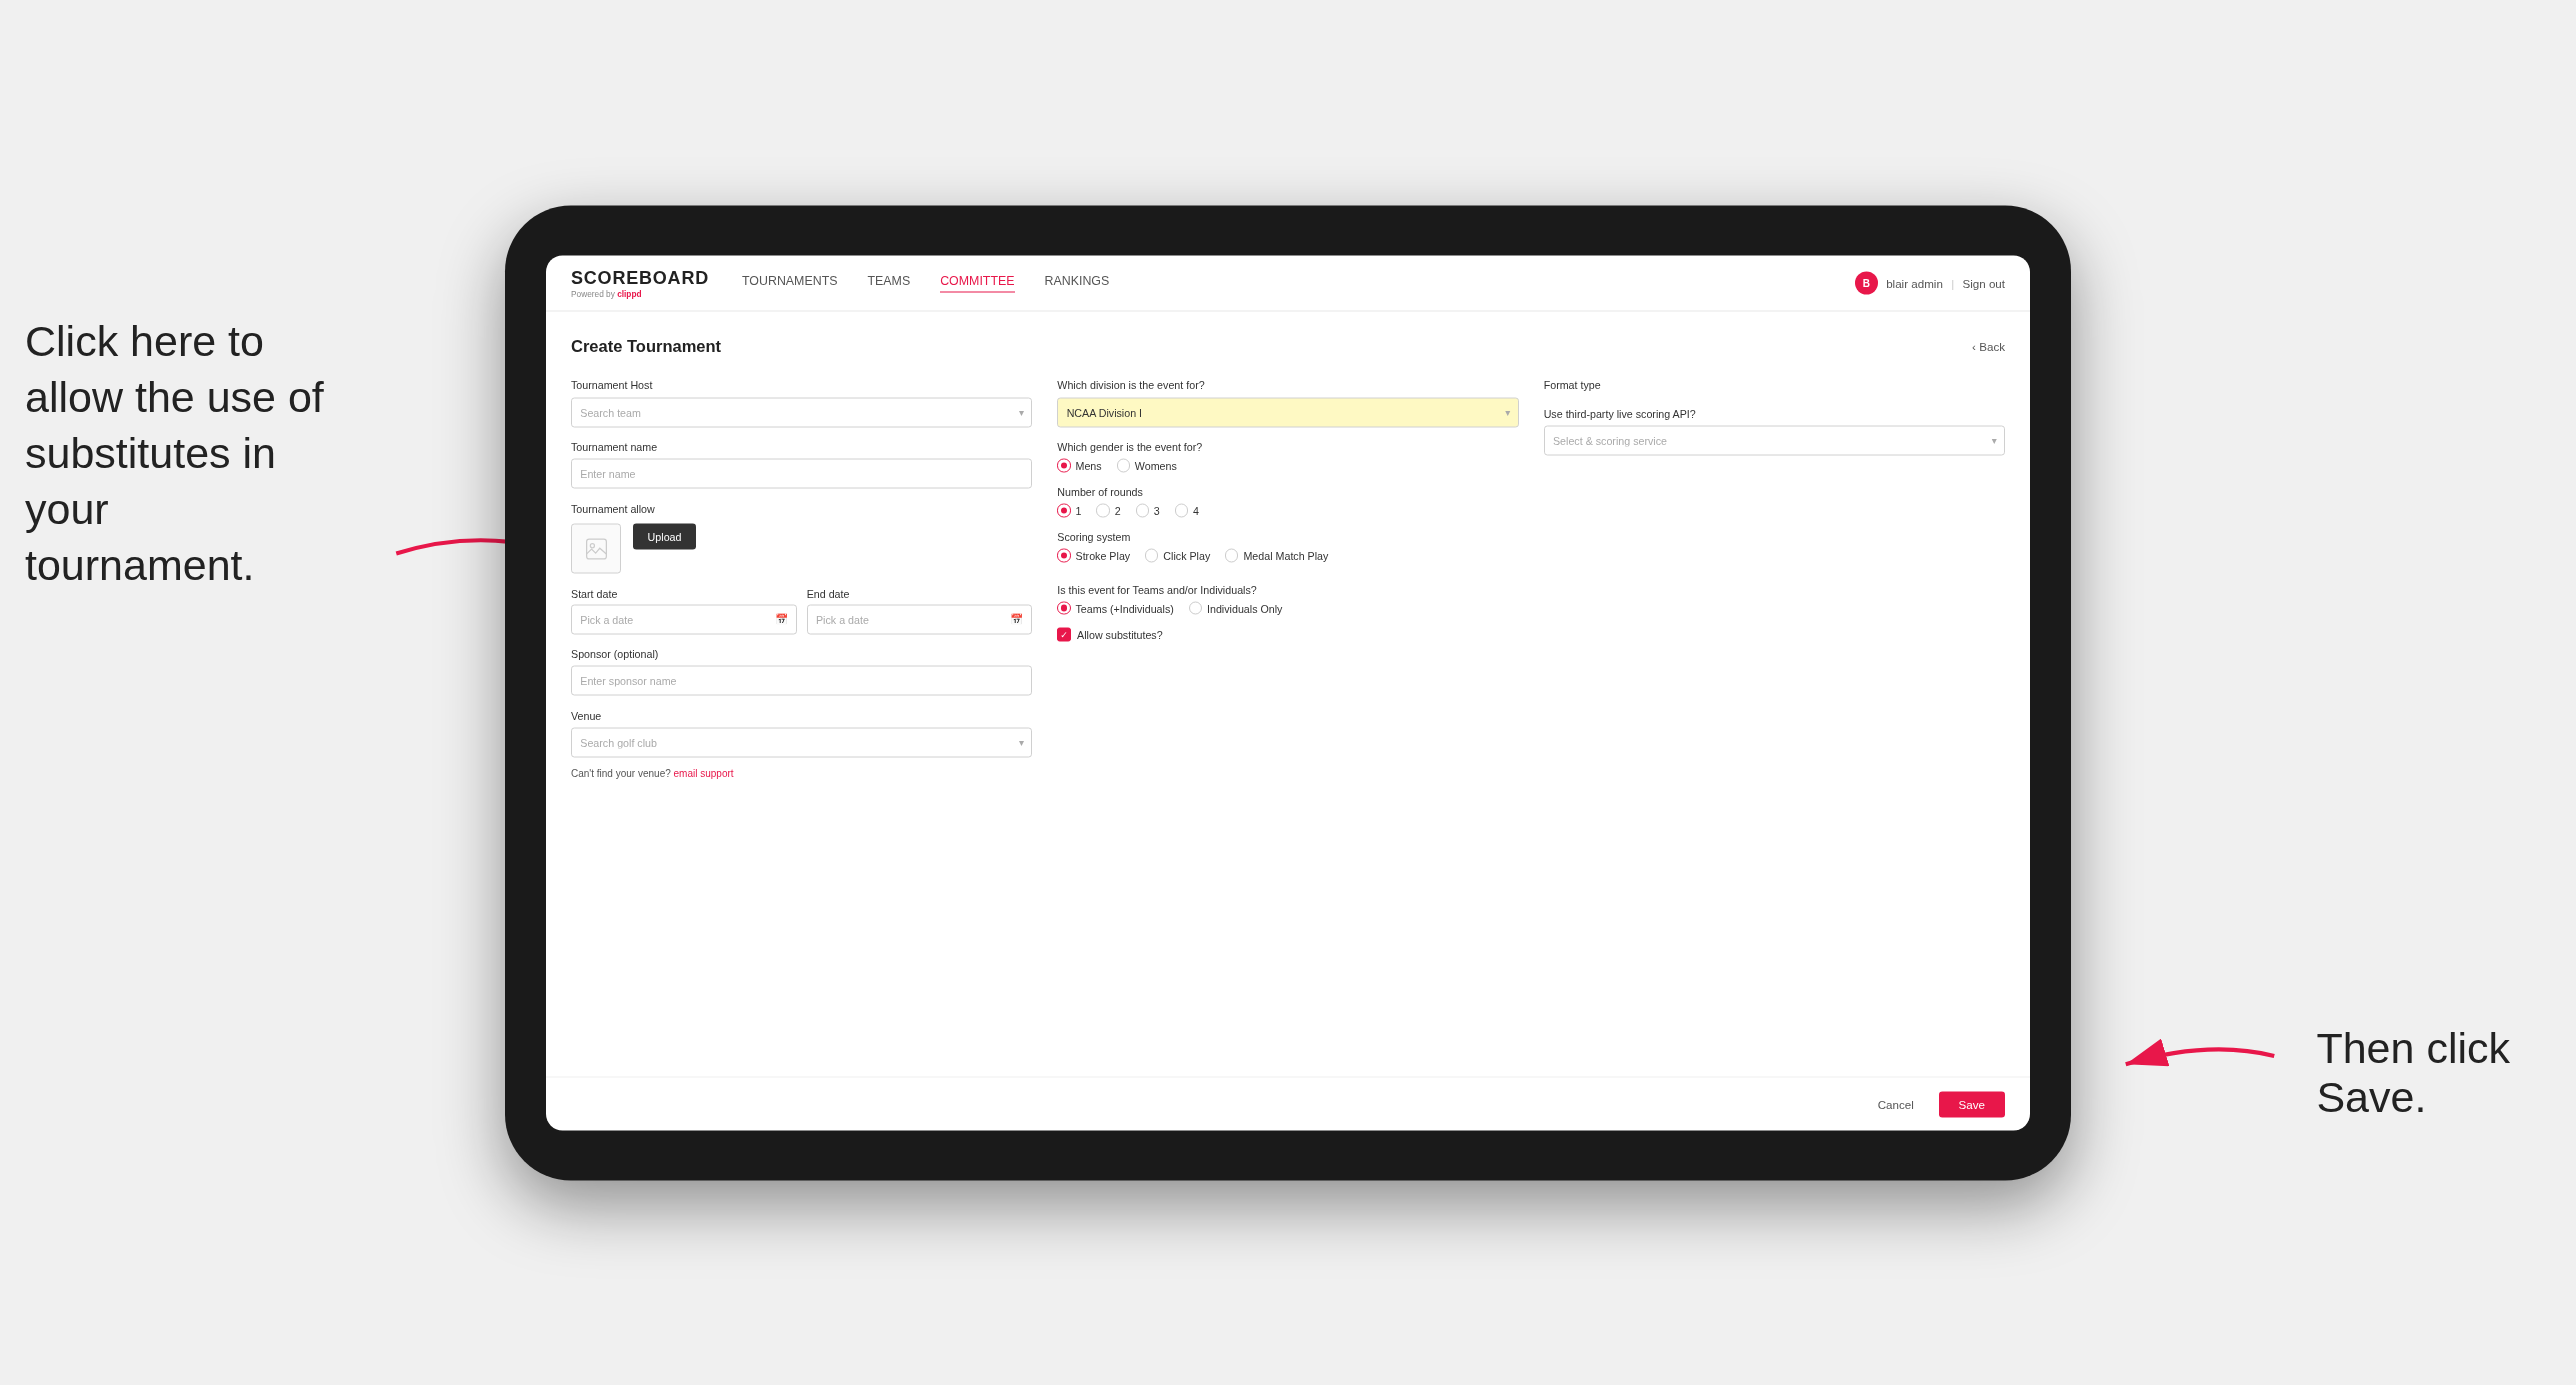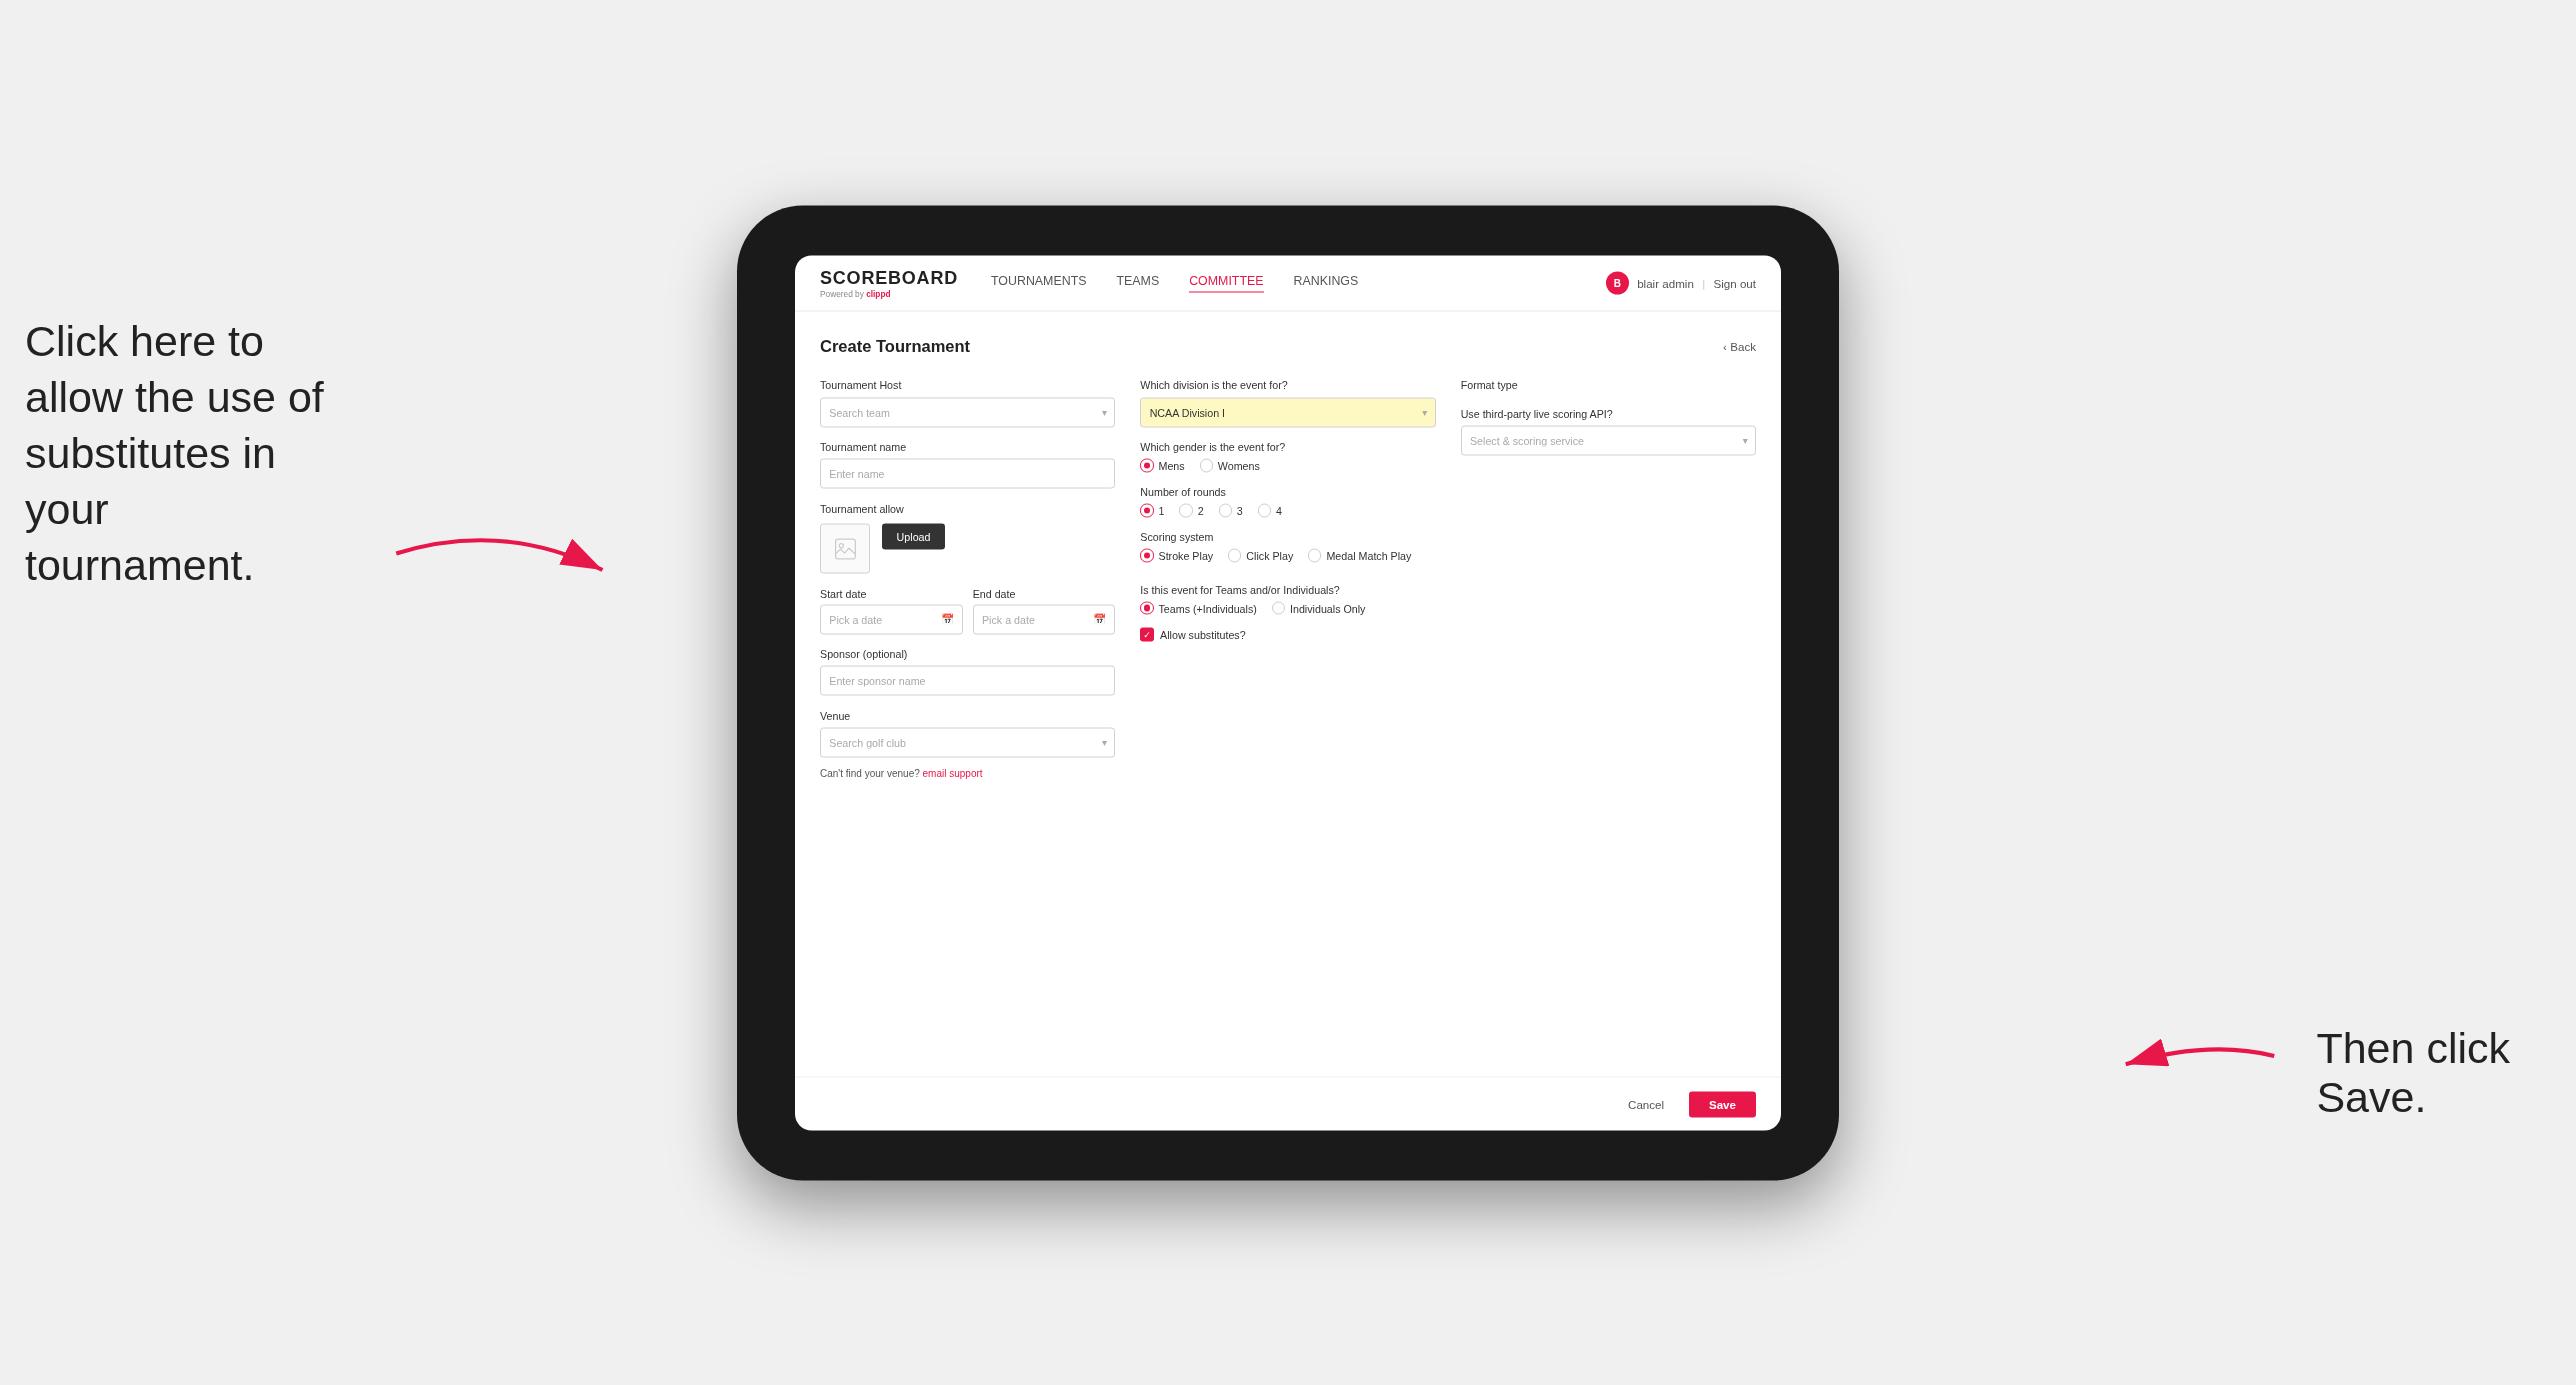--- a/index.html
+++ b/index.html
@@ -51,25 +51,25 @@
       width: 182px;
       height: 66px;
     }
 
     
     .tablet {
       position: absolute;
       left: 50%;
       top: 50%;
       transform: translate(-50%, -50%);
-      width: 1102px;
+      width: 1566px;
       height: 975px;
       background: #1a1a1a;
       border-radius: 66px;
-      padding: 50px 58px;
+      padding: 50px 41px;
       box-shadow: 0 25px 66px rgba(0,0,0,0.4);
     }
 
     .tablet-screen {
       width: 100%;
       height: 100%;
       background: #fff;
       border-radius: 16.5px;
       overflow: hidden;
       display: flex;
@@ -376,21 +376,21 @@
       cursor: pointer;
       padding: 6.6px 13.2px;
     }
     .save-btn {
       background: #e8174a;
       color: #fff;
       border: none;
       border-radius: 3.3px;
       padding: 6.6px 20px;
       font-size: 11.6px;
-      font-weight: 700;
+      font-weight: 400;
       cursor: pointer;
     }
 
     
     .input-with-arrow {
       position: relative;
     }
     .input-with-arrow input {
       padding-right: 25px;
     }

